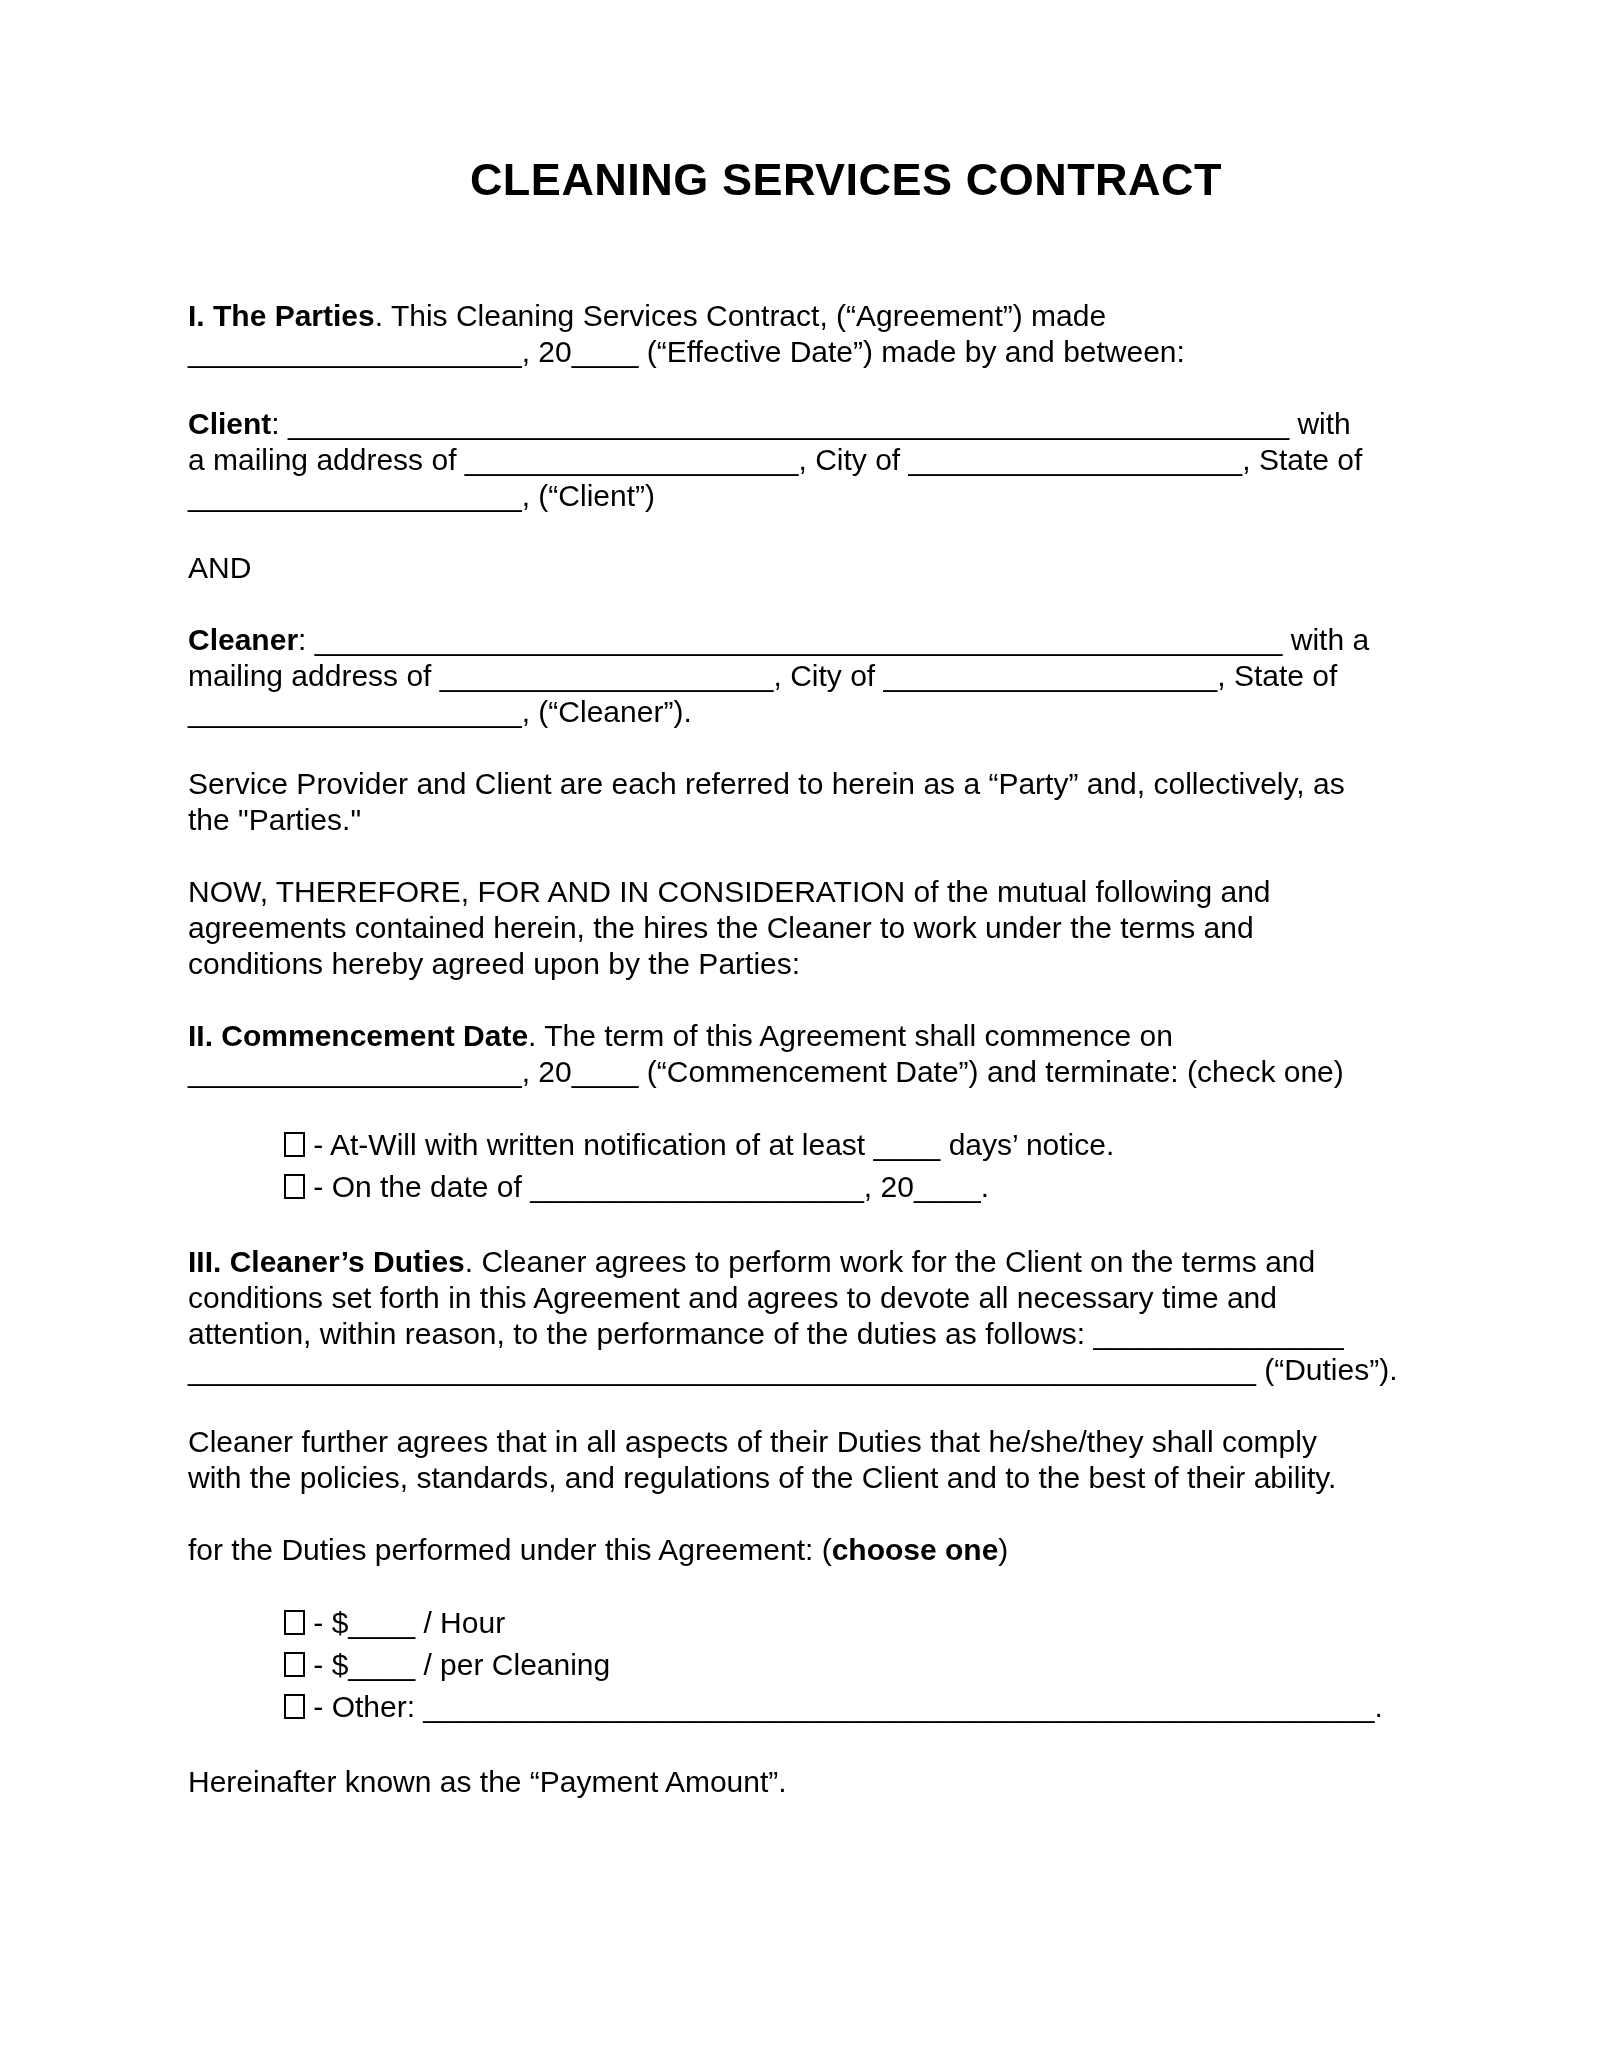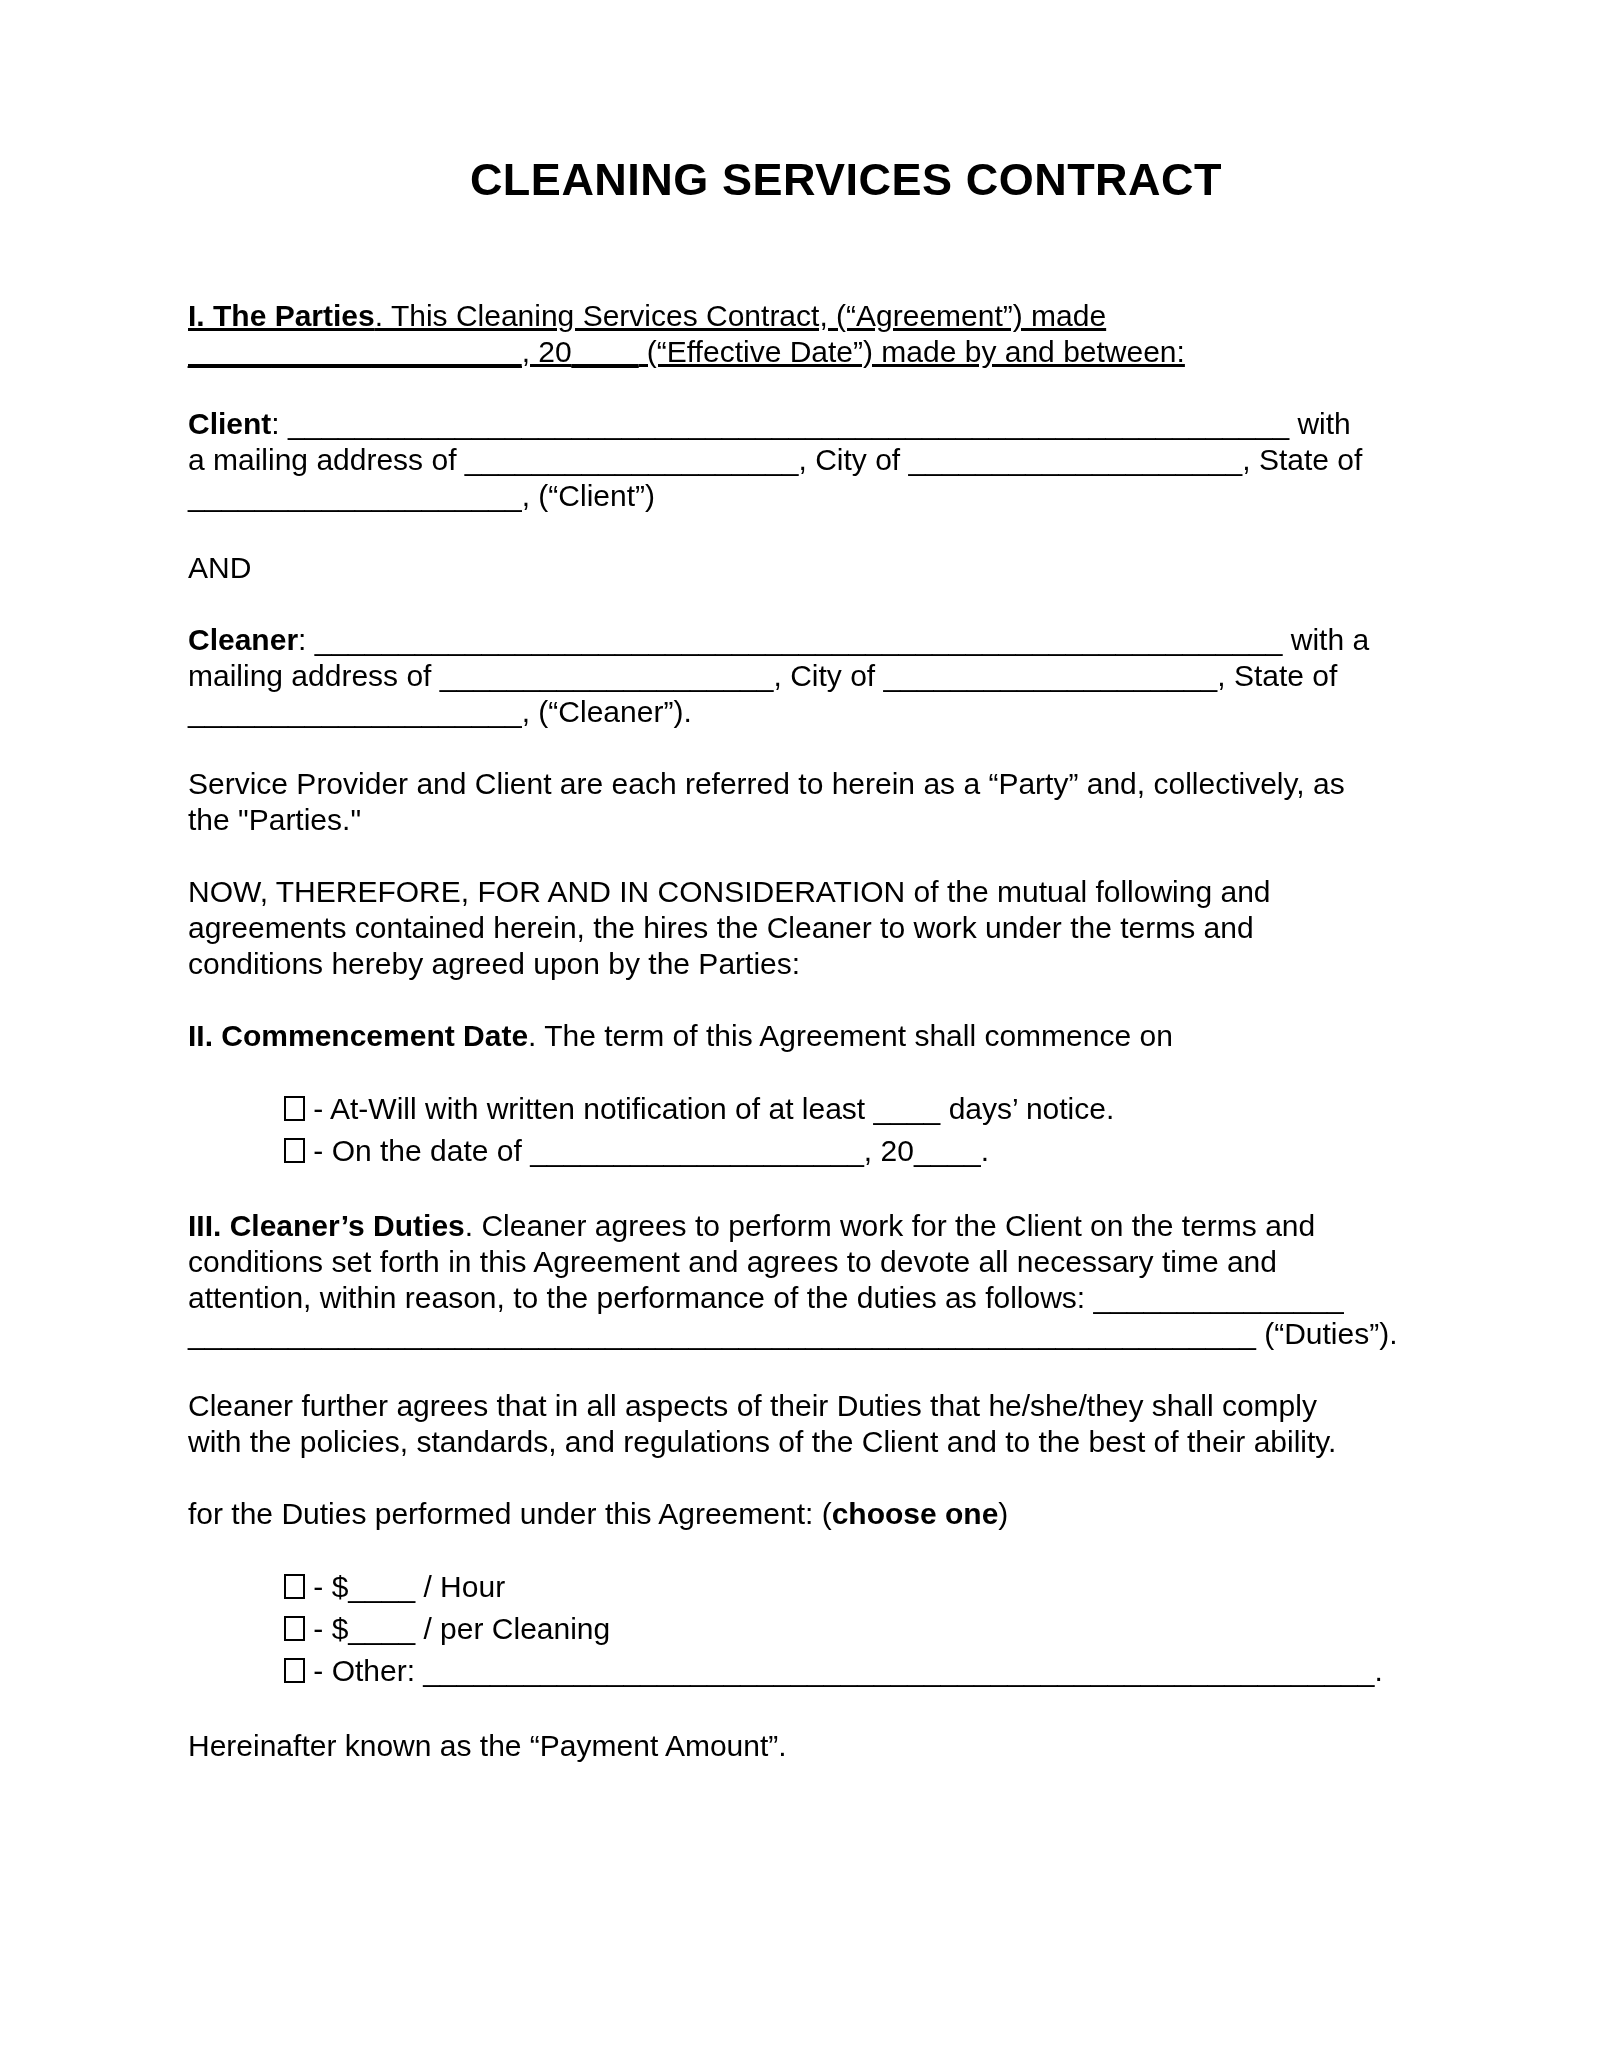--- a/index.html
+++ b/index.html
@@ -28,21 +28,21 @@
     line-height: 52px;
     font-weight: bold;
     letter-spacing: 0.5px;
   }
   .doc {
     margin-top: 92px;
     font-size: 30px;
     line-height: 36px;
   }
   .para { margin-top: 36px; }
-  .para.first { margin-top: 0; text-decoration: underline; }
+  .para.first { margin-top: 0; }
   .line { white-space: pre; }
   .bold { font-weight: bold; }
   .list { margin-left: 96px; margin-top: 34px; }
   .list .line { line-height: 42px; }
   .checkbox {
     display: inline-block;
     box-sizing: border-box;
     width: 21px;
     height: 25px;
     border: 2.5px solid #000000;
@@ -78,20 +78,21 @@
         <div class="line"><span>Service Provider and Client are each referred to herein as a “Party” and, collectively, as</span></div>
         <div class="line"><span>the "Parties."</span></div>
       </div>
       <div class="para">
         <div class="line"><span>NOW, THEREFORE, FOR AND IN CONSIDERATION of the mutual following and</span></div>
         <div class="line"><span>agreements contained herein, the hires the Cleaner to work under the terms and</span></div>
         <div class="line"><span>conditions hereby agreed upon by the Parties:</span></div>
       </div>
       <div class="para">
         <div class="line"><span class="bold">II. Commencement Date</span><span>. The term of this Agreement shall commence on</span></div>
+        <div class="line"><span class="blank">____________________</span><span>, 20</span><span class="blank">____</span><span> (“Commencement Date”) and terminate: (check one)</span></div>
       </div>
       <div class="para list">
         <div class="line"><span class="checkbox"></span><span> - At-Will with written notification of at least </span><span class="blank">____</span><span> days’ notice.</span></div>
         <div class="line"><span class="checkbox"></span><span> - On the date of </span><span class="blank">____________________</span><span>, 20</span><span class="blank">____</span><span>.</span></div>
       </div>
       <div class="para">
         <div class="line"><span class="bold">III. Cleaner’s Duties</span><span>. Cleaner agrees to perform work for the Client on the terms and</span></div>
         <div class="line"><span>conditions set forth in this Agreement and agrees to devote all necessary time and</span></div>
         <div class="line"><span>attention, within reason, to the performance of the duties as follows: </span><span class="blank">_______________</span></div>
         <div class="line"><span class="blank">________________________________________________________________</span><span> (“Duties”).</span></div>

